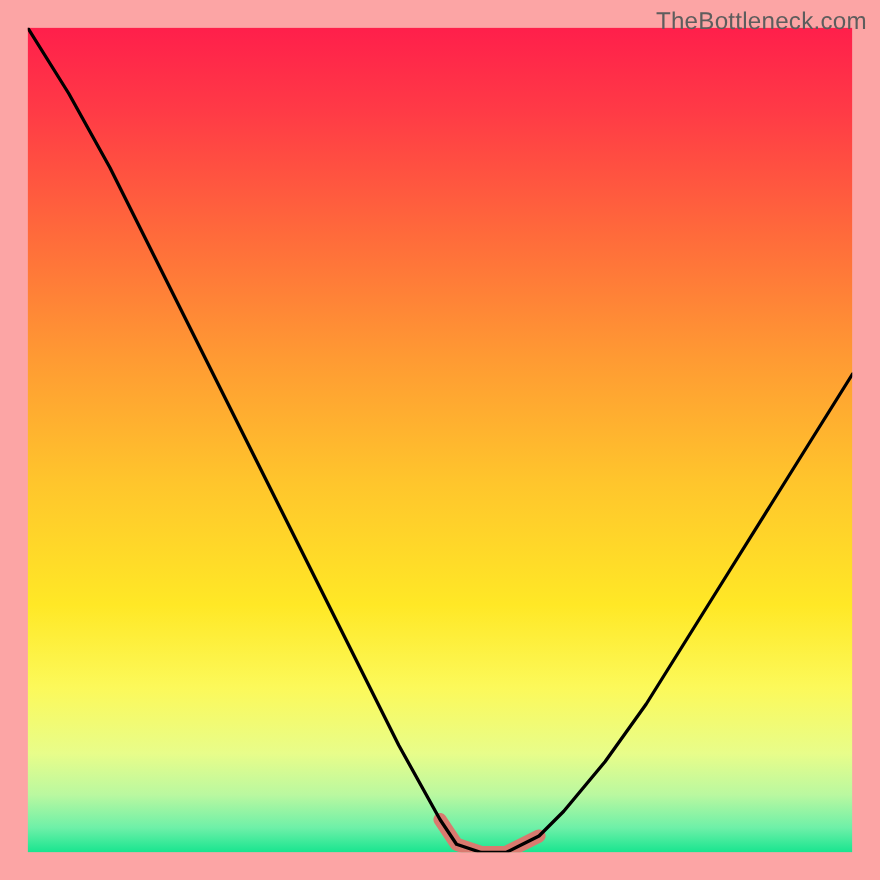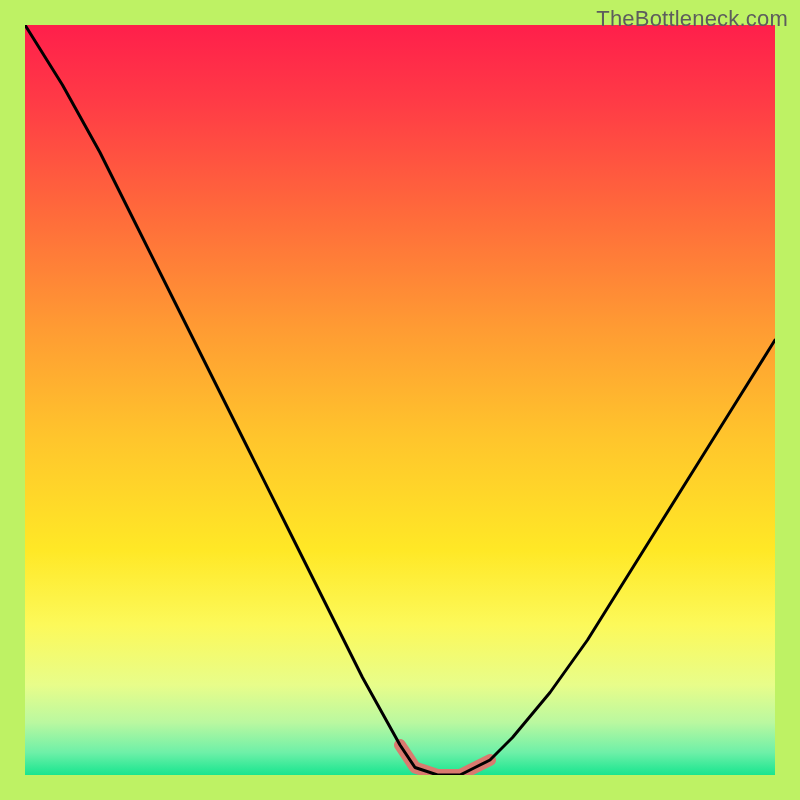--- a/index.html
+++ b/index.html
@@ -10,21 +10,21 @@
     overflow: hidden;
     background: #000;
     font-family: Arial, Helvetica, sans-serif;
   }
   .frame {
     position: absolute;
     left: 0;
     top: 0;
     width: 800px;
     height: 800px;
-    background: #bef264;
+    background: #fca5a5;
   }
   .plot-area {
     position: absolute;
     left: 25px;
     top: 25px;
     width: 750px;
     height: 750px;
     overflow: hidden;
   }
   .watermark {

